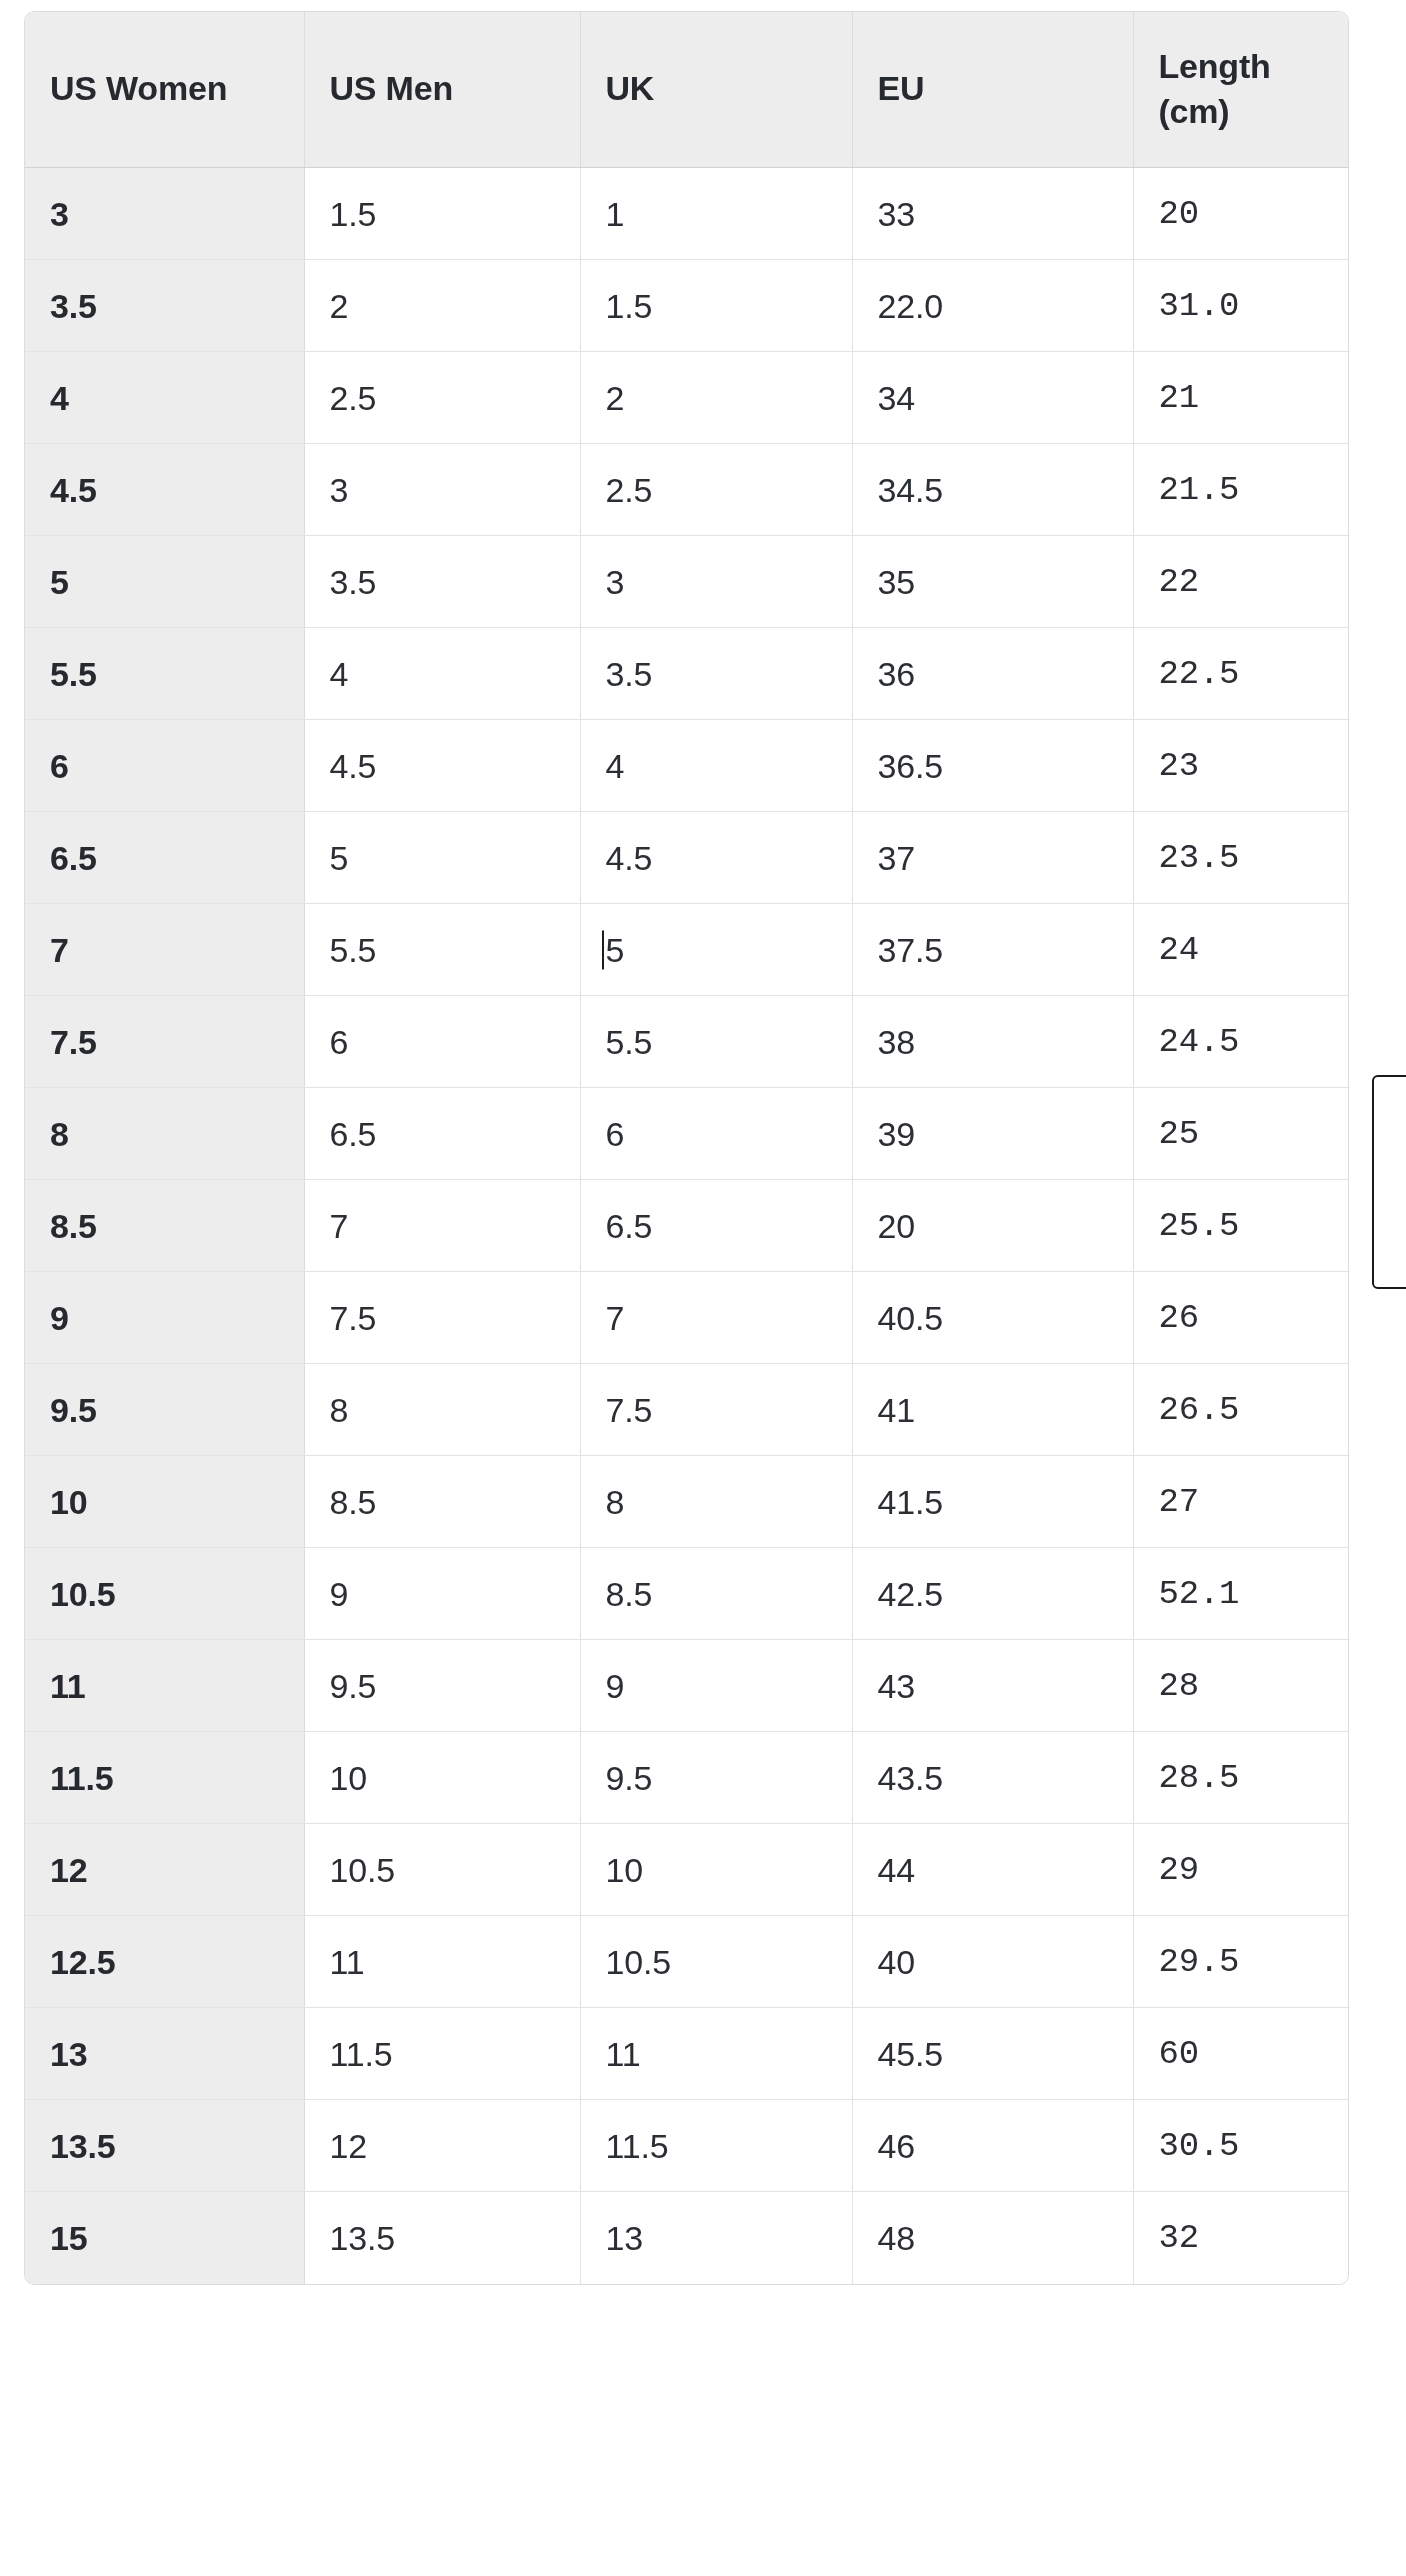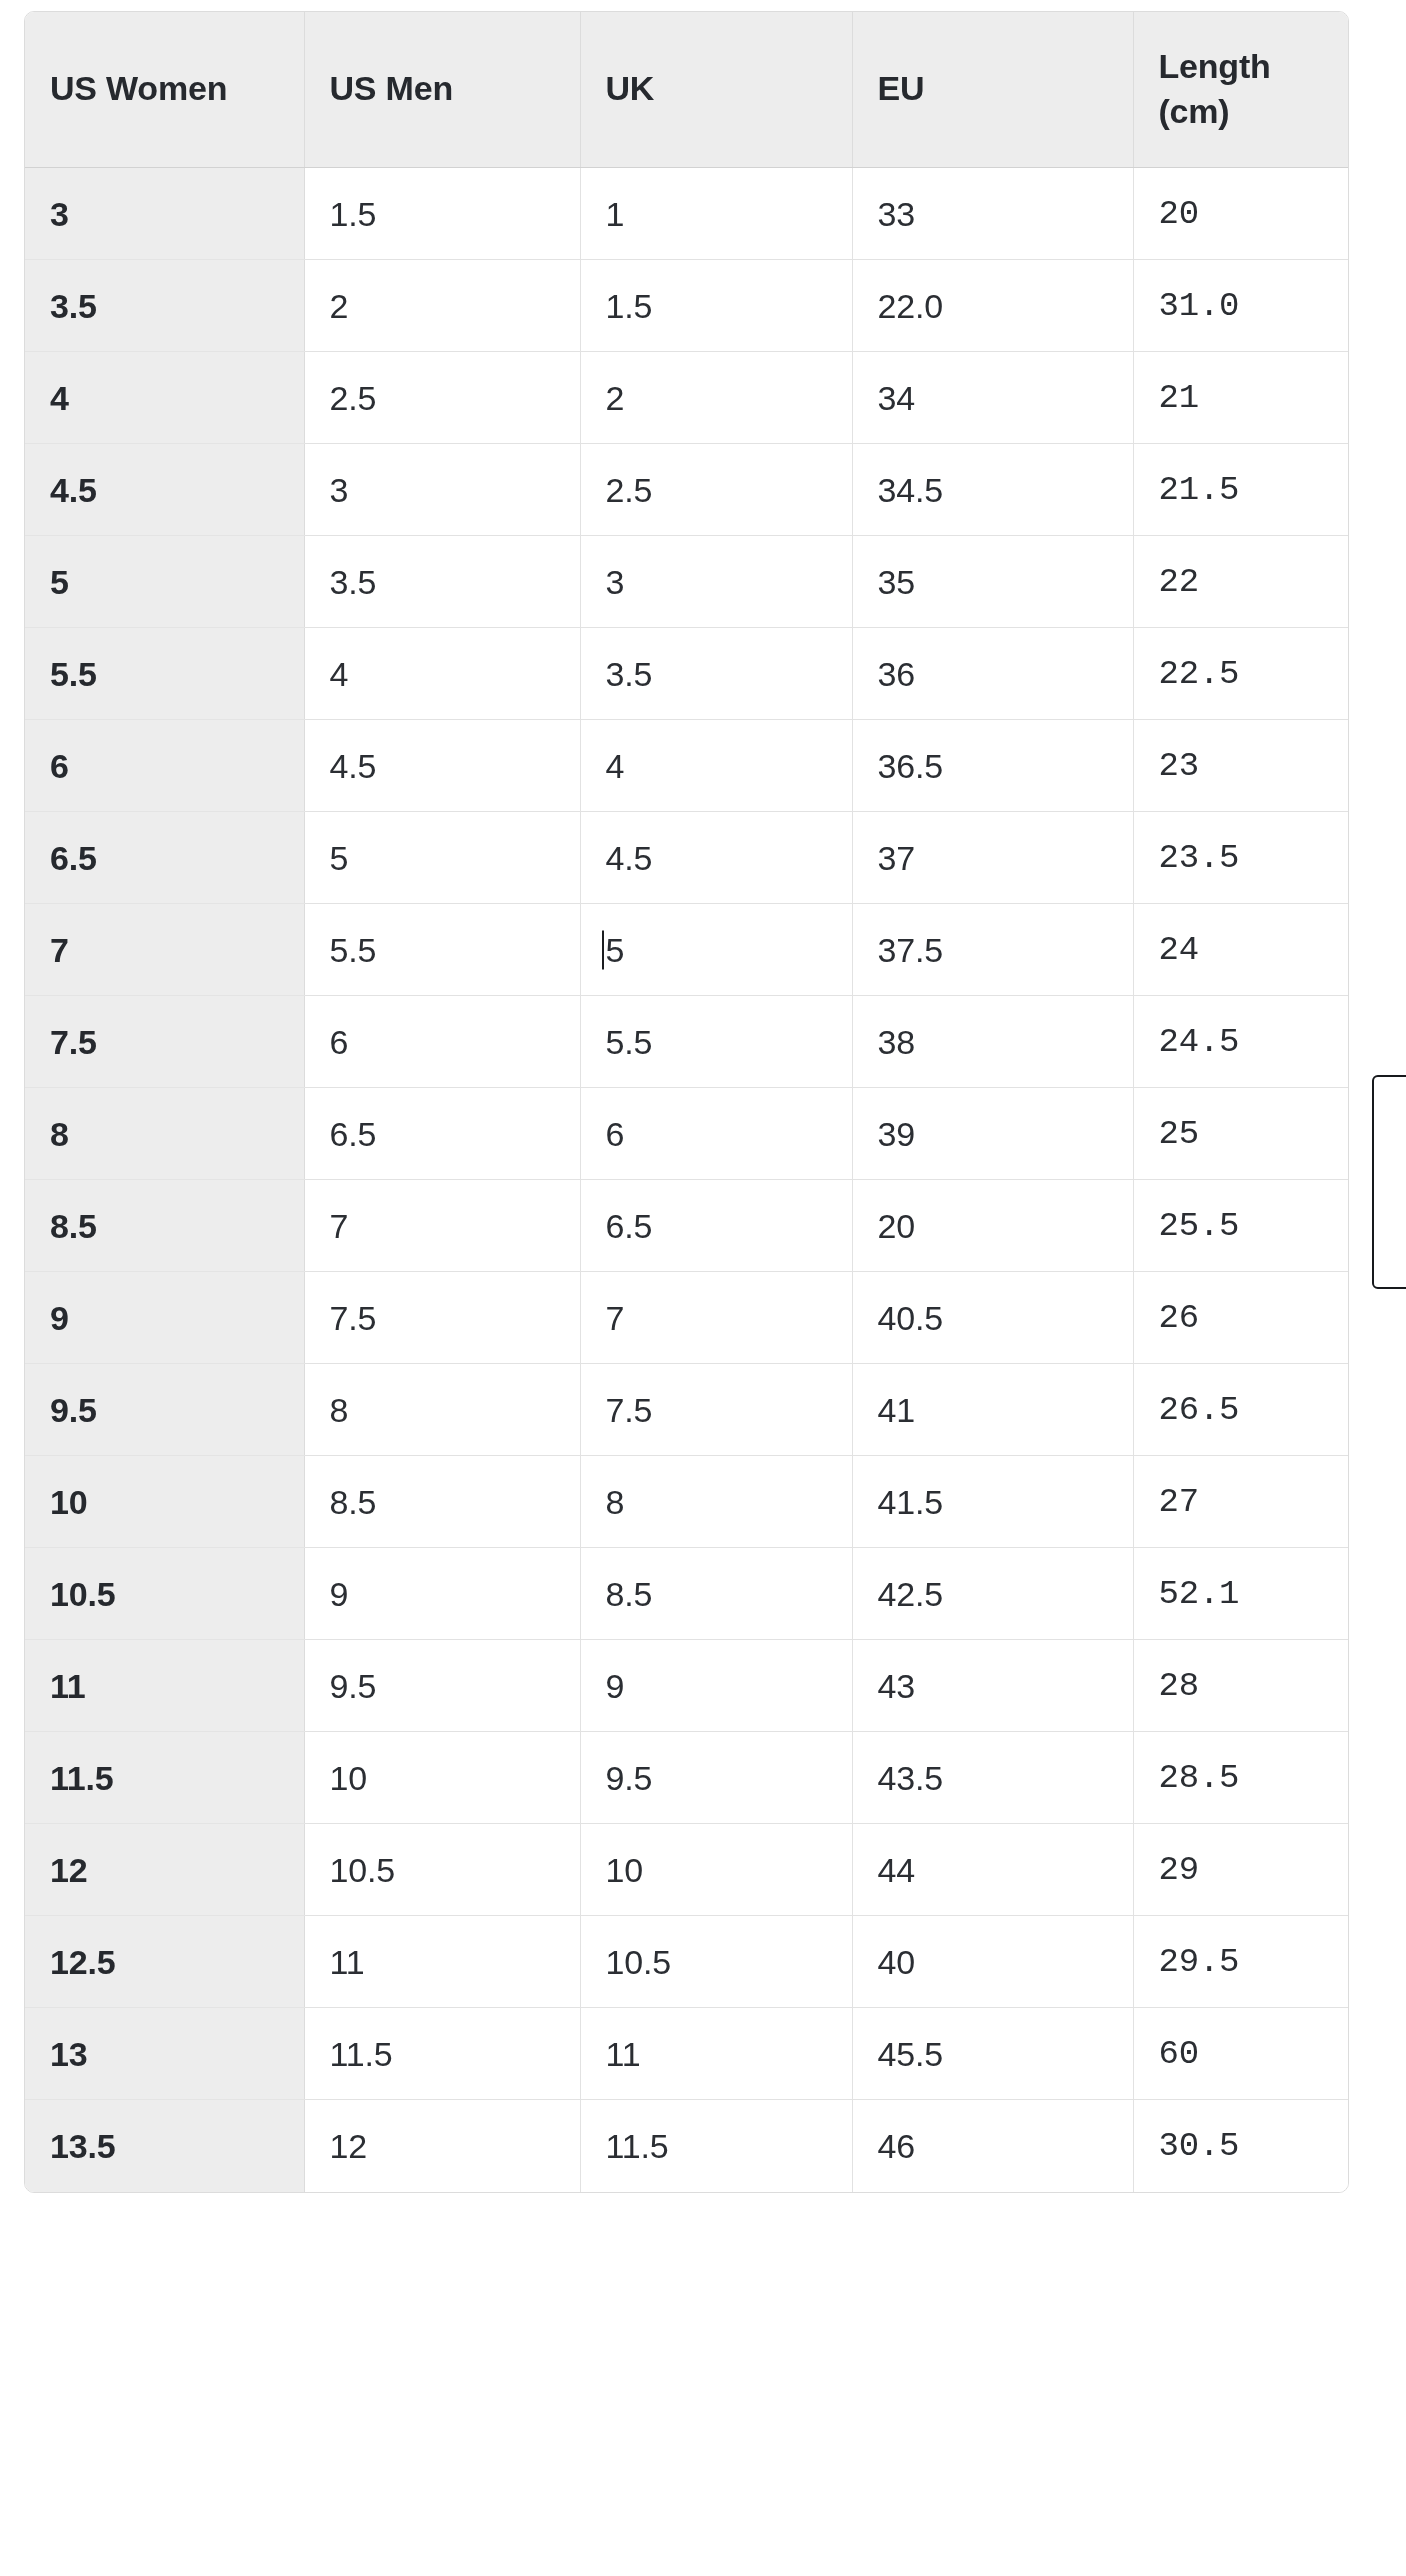--- a/index.html
+++ b/index.html
@@ -301,20 +301,27 @@
             <td>45.5</td>
             <td>60</td>
           </tr>
           <tr>
             <td class="rowhead">13.5</td>
             <td>12</td>
             <td>11.5</td>
             <td>46</td>
             <td>30.5</td>
           </tr>
+          <tr>
+            <td class="rowhead">15</td>
+            <td>13.5</td>
+            <td>13</td>
+            <td>48</td>
+            <td>32</td>
+          </tr>
         </tbody>
     </table>
   </div>
 
   <div class="edge-panel"></div>
 
 </div>
 
 
 </body></html>

